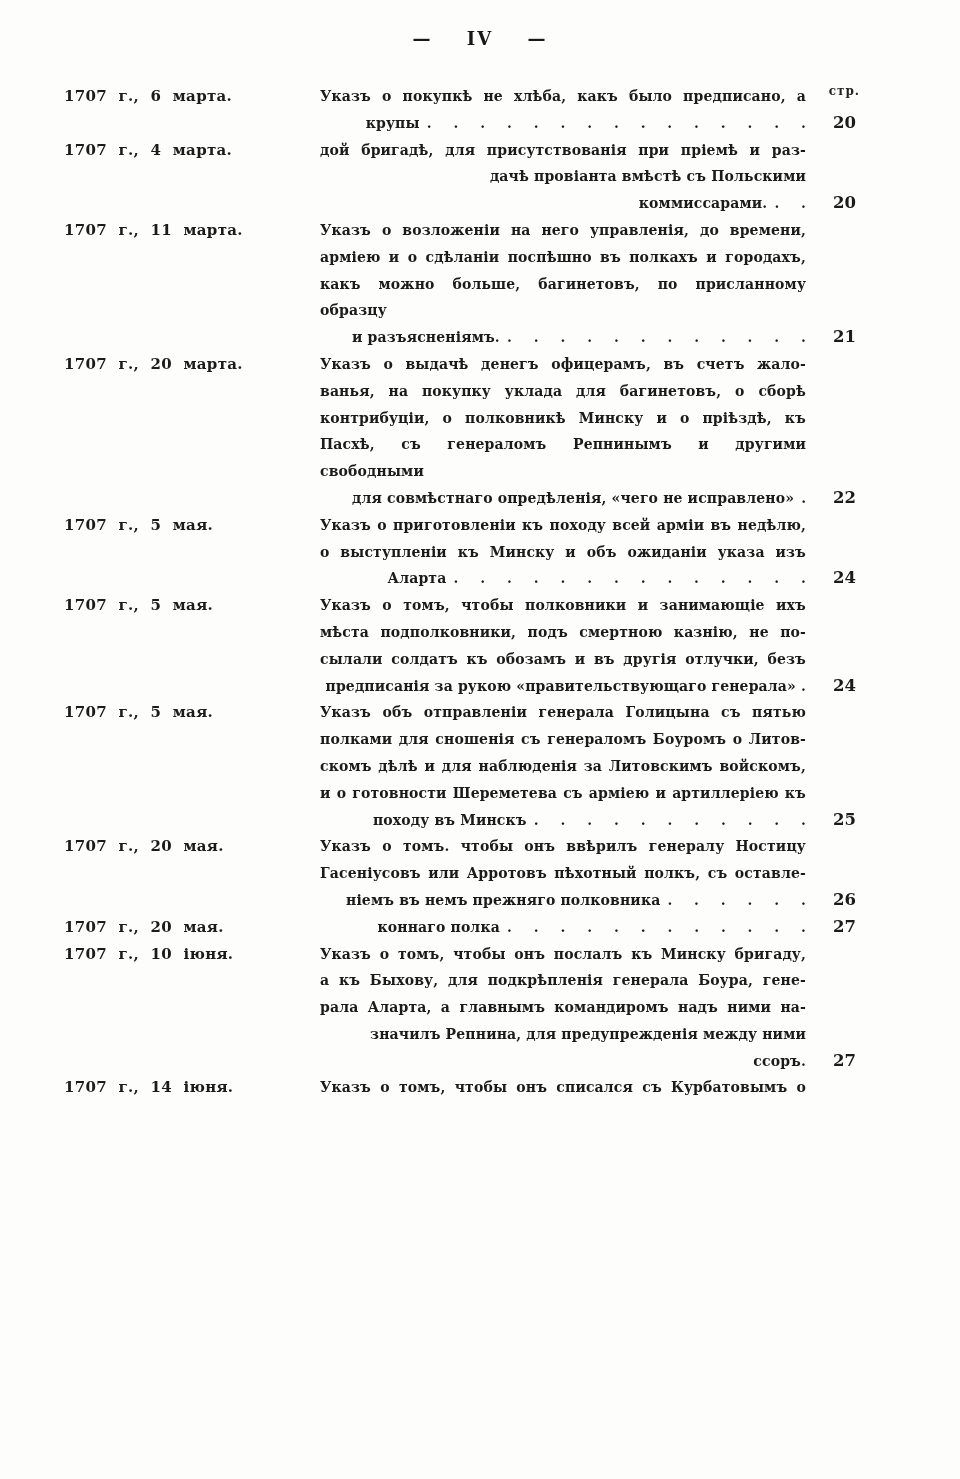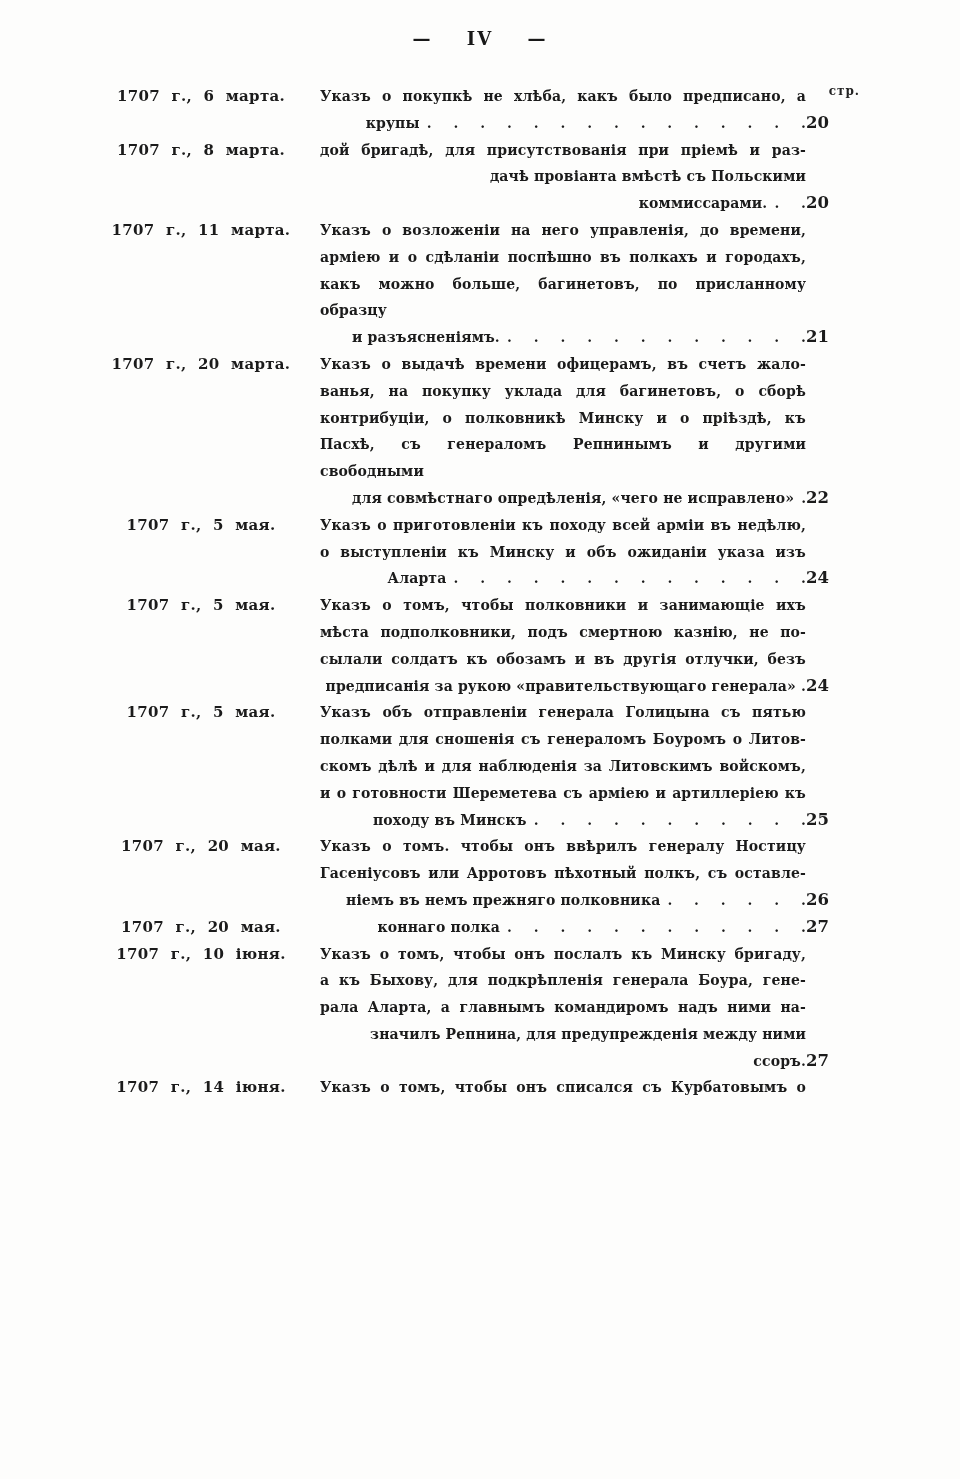--- a/index.html
+++ b/index.html
@@ -41,28 +41,27 @@
     top: 83px;
     left: 0;
     width: 960px;
   }
   .row {
     display: flex;
     align-items: flex-start;
   }
   .date {
     width: 320px;
-    padding-left: 82px;
+    padding-left: 64px;
     box-sizing: border-box;
     font-size: 15px;
     line-height: 26.8px;
     word-spacing: 6px;
     white-space: nowrap;
     letter-spacing: 0.3px;
-    text-align: center;
   }
   .desc {
     width: 486px;
     font-size: 14px;
     line-height: 26.8px;
     letter-spacing: 0.15px;
   }
   .line {
     text-align: justify;
     text-align-last: justify;
@@ -74,21 +73,21 @@
   .leader {
     word-spacing: 17px;
     padding-left: 7px;
     letter-spacing: 0;
     white-space: nowrap;
   }
   .pnum {
     width: 154px;
     box-sizing: border-box;
     padding-right: 104px;
-    text-align: left;
+    text-align: right;
     align-self: flex-end;
     font-size: 16.5px;
     line-height: 26.8px;
   }
 </style>
 </head>
 <body>
 
 <div class="sheet">
   <div class="page-header">— IV —</div>
@@ -97,21 +96,21 @@
     <div class="row">
       <div class="date">1707 г., 6 марта.</div>
       <div class="desc">
           <div class="line"><span>Указъ о покупкѣ не хлѣба, какъ было предписано, а</span></div>
           <div class="line last"><span>крупы</span><span class="leader">. . . . . . . . . . . . . . .</span></div>
         </div>
       <div class="pnum">20</div>
     </div>
 
     <div class="row">
-      <div class="date">1707 г., 8 марта.</div>
+      <div class="date">1707 г., 4 марта.</div>
       <div class="desc">
           <div class="line"><span>дой бригадѣ, для присутствованія при пріемѣ и раз-</span></div>
           <div class="line last"><span>дачѣ провіанта вмѣстѣ съ Польскими коммиссарами.</span><span class="leader">. .</span></div>
         </div>
       <div class="pnum">20</div>
     </div>
 
     <div class="row">
       <div class="date">1707 г., 11 марта.</div>
       <div class="desc">
@@ -119,21 +118,21 @@
           <div class="line"><span>арміею и о сдѣланіи поспѣшно въ полкахъ и городахъ,</span></div>
           <div class="line"><span>какъ можно больше, багинетовъ, по присланному образцу</span></div>
           <div class="line last"><span>и разъясненіямъ.</span><span class="leader">. . . . . . . . . . . .</span></div>
         </div>
       <div class="pnum">21</div>
     </div>
 
     <div class="row">
       <div class="date">1707 г., 20 марта.</div>
       <div class="desc">
-          <div class="line"><span>Указъ о выдачѣ времени офицерамъ, въ счетъ жало-</span></div>
+          <div class="line"><span>Указъ о выдачѣ денегъ офицерамъ, въ счетъ жало-</span></div>
           <div class="line"><span>ванья, на покупку уклада для багинетовъ, о сборѣ</span></div>
           <div class="line"><span>контрибуціи, о полковникѣ Минску и о пріѣздѣ, къ</span></div>
           <div class="line"><span>Пасхѣ, съ генераломъ Репнинымъ и другими свободными</span></div>
           <div class="line last"><span>для совмѣстнаго опредѣленія, «чего не исправлено»</span><span class="leader">.</span></div>
         </div>
       <div class="pnum">22</div>
     </div>
 
     <div class="row">
       <div class="date">1707 г., 5 мая.</div>

